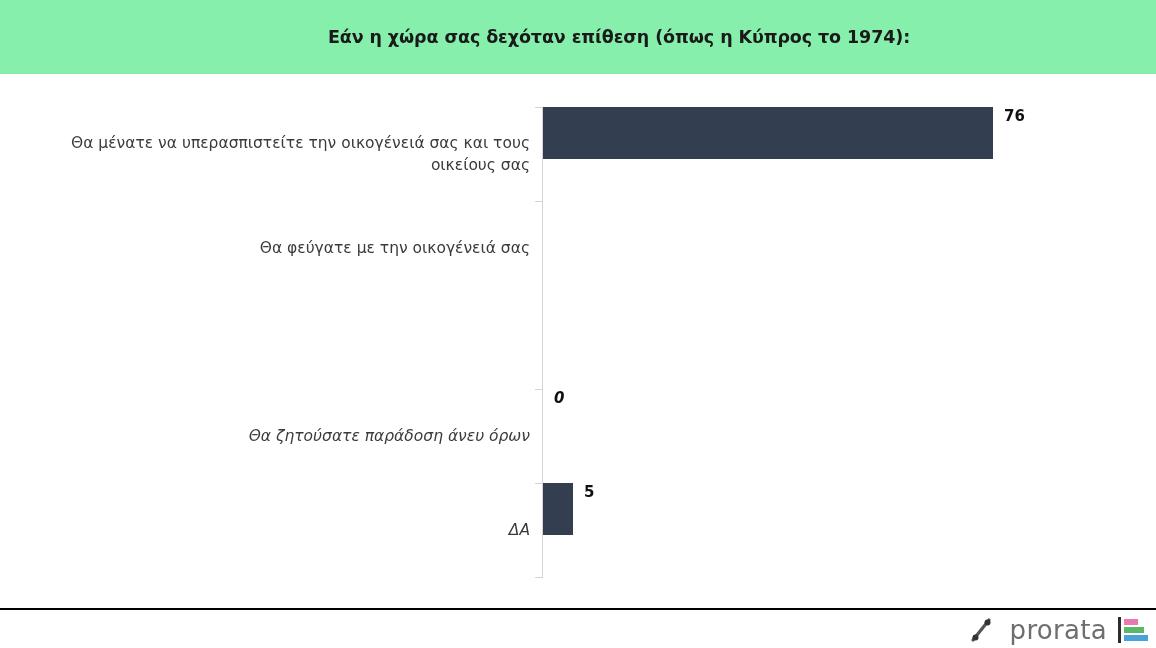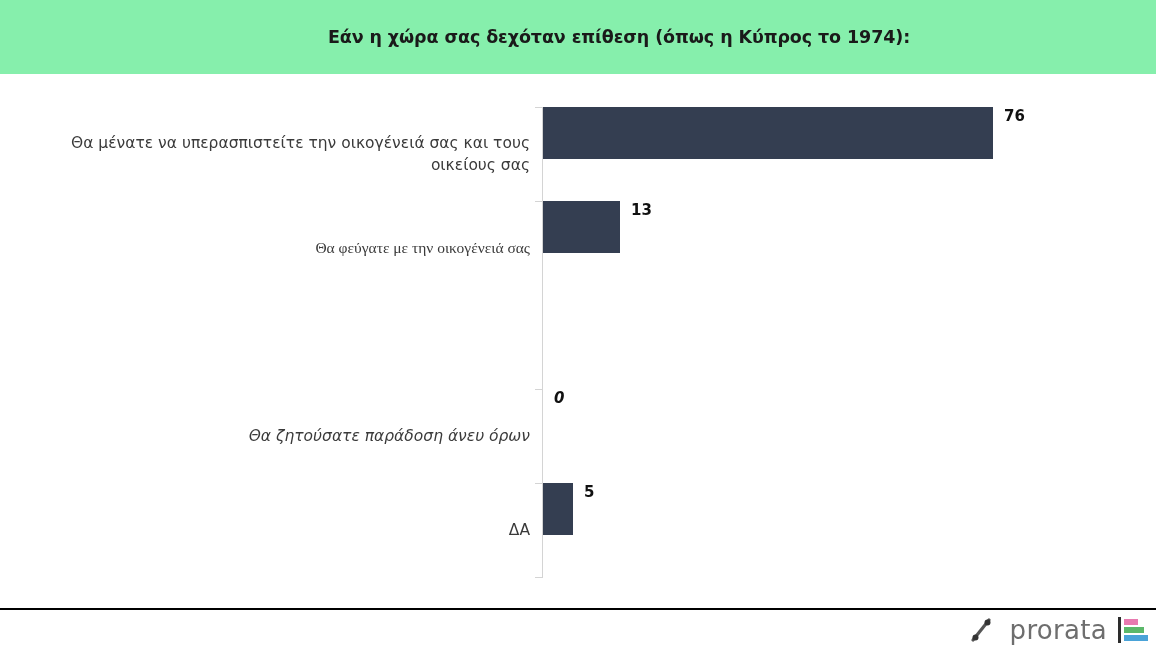--- a/index.html
+++ b/index.html
@@ -189,41 +189,37 @@
       <div class="row-tick" style="top:0px;"></div>
       <div class="cat-label" style="top:25px;">Θα μένατε να υπερασπιστείτε την οικογένειά σας και τους οικείους σας</div>
       <div class="bar-wrap" style="top:0px;">
         <div class="bar" style="width:450px;"></div>
         <div class="bar-value">76</div>
       </div>
     </div>
 
     <div class="row" style="top:94px;">
       <div class="row-tick" style="top:0px;"></div>
-      <div class="cat-label" style="top:36px;font-family:Liberation Serif, serif;">Θα φεύγατε με την οικογένειά σας</div>
-      <div class="bar-wrap" style="top:0px;">
-        <div class="bar" style="width:77px;"></div>
-        <div class="bar-value">13</div>
-      </div>
+      <div class="cat-label" style="top:36px;">Θα φεύγατε με την οικογένειά σας</div>
     </div>
 
 
     <div class="row" style="top:282px;font-style:italic;">
       <div class="row-tick" style="top:0px;"></div>
       <div class="cat-label" style="top:36px;">Θα ζητούσατε παράδοση άνευ όρων</div>
       <div class="bar-wrap" style="top:0px;">
         <div class="bar" style="width:0px;"></div>
         <div class="bar-value">0</div>
       </div>
     </div>
 
     <div class="row" style="top:376px;">
       <div class="row-tick" style="top:0px;"></div>
       <div class="row-tick" style="top:94px;"></div>
-      <div class="cat-label" style="top:36px;">ΔΑ</div>
+      <div class="cat-label" style="top:36px;font-style:italic;">ΔΑ</div>
       <div class="bar-wrap" style="top:0px;">
         <div class="bar" style="width:30px;"></div>
         <div class="bar-value">5</div>
       </div>
     </div>
 
   </div>
 </div>
 
 <div class="footer-rule"></div>

